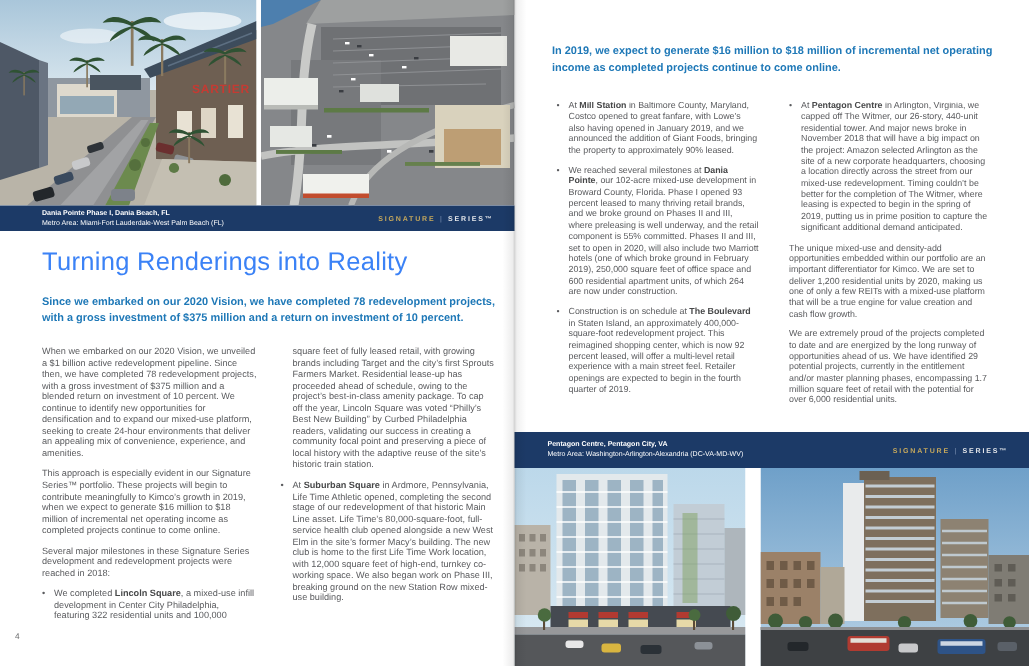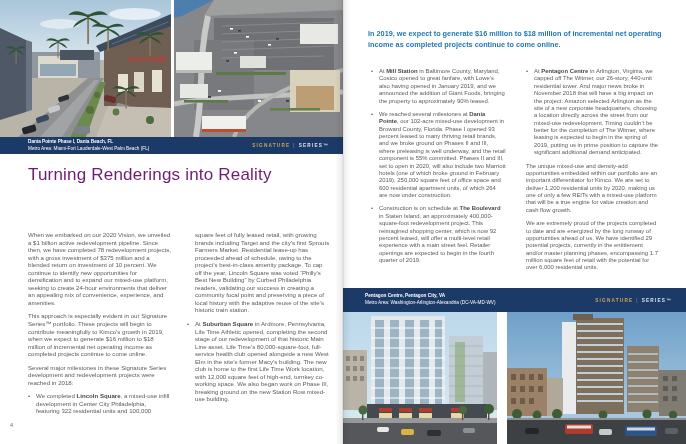--- a/index.html
+++ b/index.html
@@ -30,21 +30,21 @@
   .caption-text{color:#ffffff;font-size:4.7px;line-height:1.45;}
   .caption-text .cap-title{font-weight:bold;}
   .brand{font-size:4.7px;letter-spacing:1.2px;white-space:nowrap;display:flex;align-items:center;}
   .brand .b-left{color:#c6a85c;font-weight:bold;}
   .brand .b-sep{color:#7e93b5;margin:0 3px;font-weight:400;}
   .brand .b-right{color:#e3e6ea;font-weight:bold;}
 
   
   .headline{
     position:absolute;left:28px;top:165px;margin:0;width:300px;
-    font-size:17px;font-weight:400;letter-spacing:.2px;color:#701a75;
+    font-size:17px;font-weight:400;letter-spacing:.2px;color:#3b82f6;
   }
   .lead-left{
     position:absolute;left:28px;top:195px;margin:0;width:303px;
     font-size:7.3px;font-weight:bold;color:#1e78b7;line-height:1.53;
   }
   .body-cols{position:absolute;overflow:hidden;column-fill:auto;}
   .body-left{
     left:28px;top:231px;width:302px;height:188px;
     column-count:2;column-gap:16px;
     font-size:6.1px;line-height:1.24;
@@ -208,20 +208,21 @@
       </div>
       <div class="brand">
         <span class="b-left">SIGNATURE</span>
         <span class="b-sep">|</span>
         <span class="b-right">SERIES™</span>
       </div>
     </div>
 
     <h1 class="headline">Turning Renderings into Reality</h1>
 
+    <p class="lead-left">Since we embarked on our 2020 Vision, we have completed 78 redevelopment projects, with a gross investment of $375 million and a return on investment of 10 percent.</p>
 
     <div class="body-cols body-left">
       <p>When we embarked on our 2020 Vision, we unveiled a $1 billion active redevelopment pipeline. Since then, we have completed 78 redevelopment projects, with a gross investment of $375 million and a blended return on investment of 10 percent. We continue to identify new opportunities for densification and to expand our mixed-use platform, seeking to create 24-hour environments that deliver an appealing mix of convenience, experience, and amenities.</p>
       <p>This approach is especially evident in our Signature Series™ portfolio. These projects will begin to contribute meaningfully to Kimco’s growth in 2019, when we expect to generate $16 million to $18 million of incremental net operating income as completed projects continue to come online.</p>
       <p>Several major milestones in these Signature Series development and redevelopment projects were reached in 2018:</p>
       <p class="bullet">
         <span class="bm">•</span><span>We completed </span><b>Lincoln Square</b><span>, a mixed-use infill development in Center City Philadelphia, featuring 322 residential units and 100,000 square feet of fully leased retail, with growing brands including Target and the city’s first Sprouts Farmers Market. Residential lease-up has proceeded ahead of schedule, owing to the project’s best-in-class amenity package. To cap off the year, Lincoln Square was voted “Philly’s Best New Building” by Curbed Philadelphia readers, validating our success in creating a community focal point and preserving a piece of local history with the adaptive reuse of the site’s historic train station.</span>
       </p>
       <p class="bullet">
         <span class="bm">•</span><span>At </span><b>Suburban Square</b><span> in Ardmore, Pennsylvania, Life Time Athletic opened, completing the second stage of our redevelopment of that historic Main Line asset. Life Time’s 80,000-square-foot, full-service health club opened alongside a new West Elm in the site’s former Macy’s building. The new club is home to the first Life Time Work location, with 12,000 square feet of high-end, turnkey co-working space. We also began work on Phase III, breaking ground on the new Station Row mixed-use building.</span>

